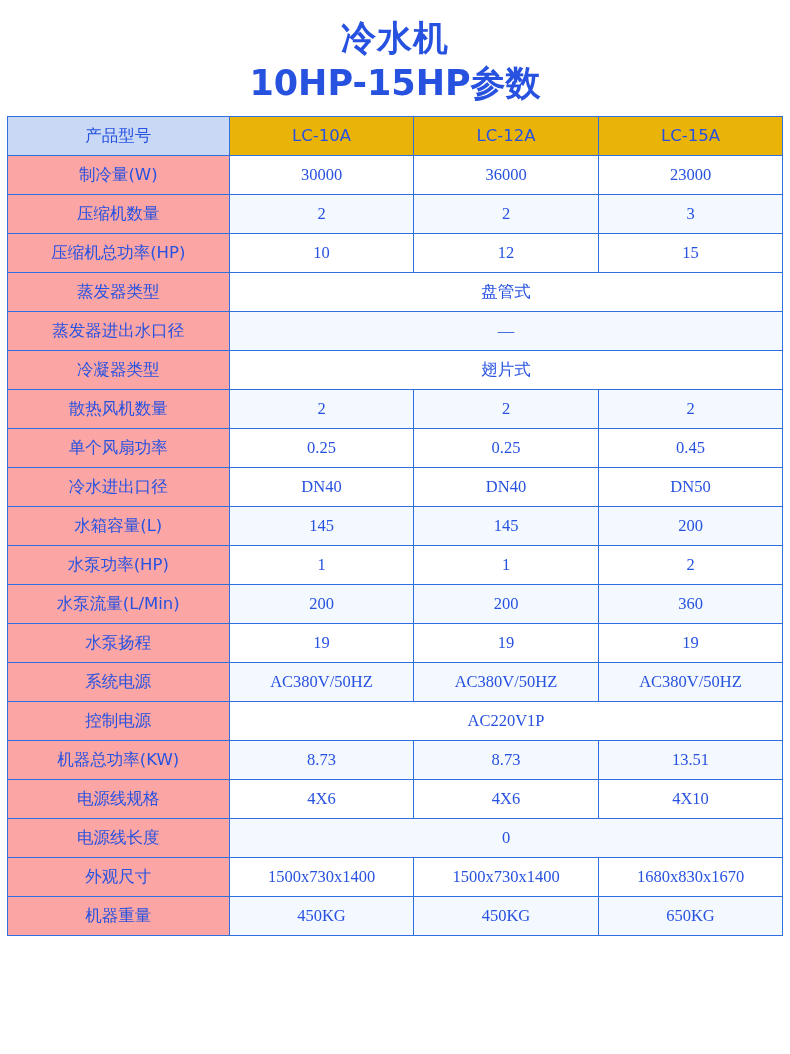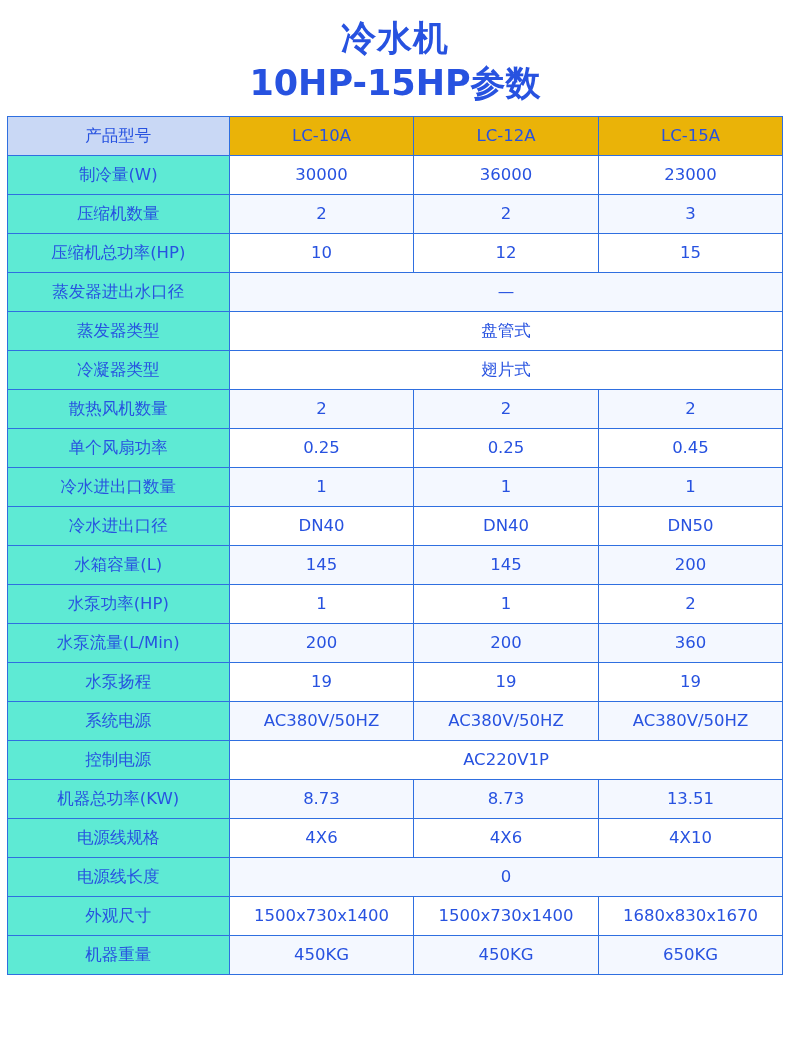--- a/index.html
+++ b/index.html
@@ -61,29 +61,30 @@
     margin-left: 36px;
   }
   th.head-model {
     background: #eab308;
     font-size: 19px;
     font-weight: bold;
     color: #1e3fb0;
     height: 44px;
   }
   td.rowlabel {
-    background: #5eead4;
+    background: #fca5a5;
     font-size: 16.5px;
     text-align: left;
     padding-left: 18px;
     color: #2752e0;
     font-weight: normal;
   }
   td.val {
     background: #ffffff;
+    font-family: Liberation Serif, serif;
   }
   td.val.alt {
     background: #f4f8ff;
   }
   col.c-label { width: 222px; }
   col.c-v { width: 184.5px; }
 </style>
 </head>
 <body>
 
@@ -122,50 +123,44 @@
           <td class="val alt">2</td>
           <td class="val alt">3</td>
         </tr>
         <tr>
           <td class="rowlabel">压缩机总功率(HP)</td>
           <td class="val">10</td>
           <td class="val">12</td>
           <td class="val">15</td>
         </tr>
         <tr>
+          <td class="rowlabel">蒸发器类型</td>
+          <td class="val" colspan="3">盘管式</td>
+        </tr>
+        <tr>
           <td class="rowlabel">蒸发器进出水口径</td>
           <td class="val alt" colspan="3">—</td>
-        </tr>
-        <tr>
-          <td class="rowlabel">蒸发器类型</td>
-          <td class="val" colspan="3">盘管式</td>
         </tr>
         <tr>
           <td class="rowlabel">冷凝器类型</td>
           <td class="val" colspan="3">翅片式</td>
         </tr>
         <tr>
           <td class="rowlabel">散热风机数量</td>
           <td class="val alt">2</td>
           <td class="val alt">2</td>
           <td class="val alt">2</td>
         </tr>
         <tr>
           <td class="rowlabel">单个风扇功率</td>
           <td class="val">0.25</td>
           <td class="val">0.25</td>
           <td class="val">0.45</td>
         </tr>
         <tr>
-          <td class="rowlabel">冷水进出口数量</td>
-          <td class="val alt">1</td>
-          <td class="val alt">1</td>
-          <td class="val alt">1</td>
-        </tr>
-        <tr>
           <td class="rowlabel">冷水进出口径</td>
           <td class="val">DN40</td>
           <td class="val">DN40</td>
           <td class="val">DN50</td>
         </tr>
         <tr>
           <td class="rowlabel">水箱容量(L)</td>
           <td class="val alt">145</td>
           <td class="val alt">145</td>
           <td class="val alt">200</td>

